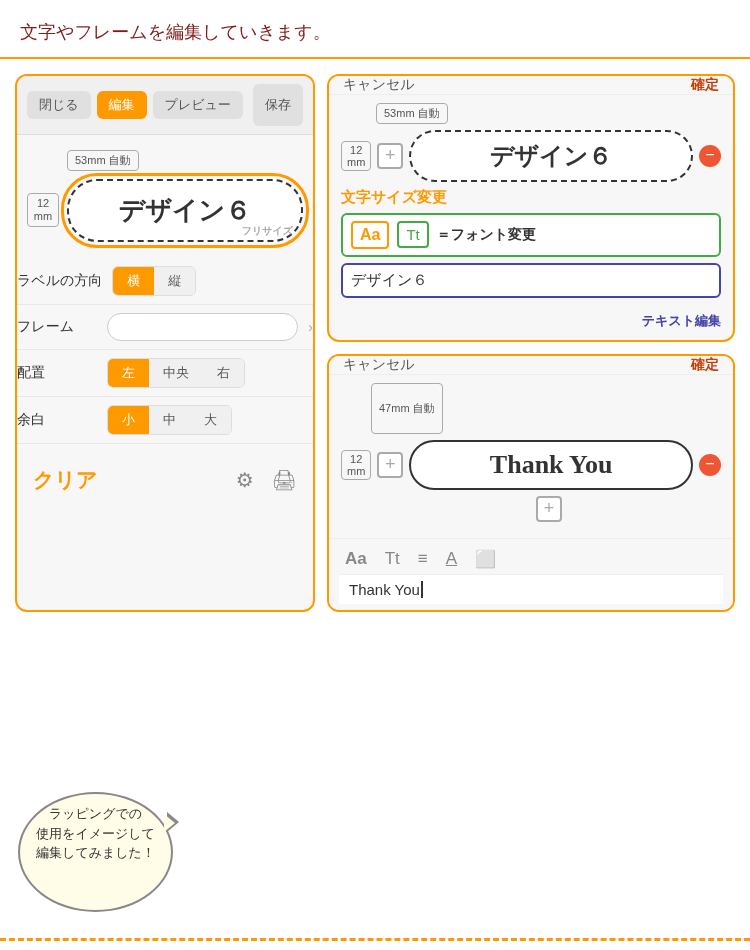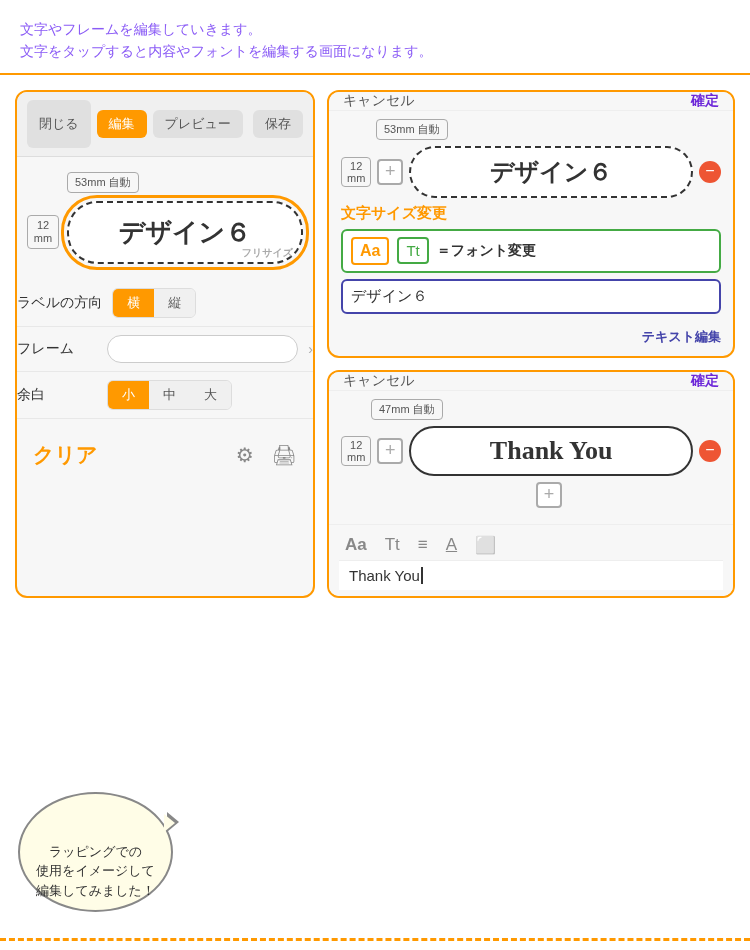--- a/index.html
+++ b/index.html
@@ -17,22 +17,22 @@
       padding: 18px 20px 10px 20px;
       border-bottom: 2px solid #f90;
     }
     .page-title {
       font-size: 20px;
       font-weight: bold;
       color: #333;
       margin-bottom: 10px;
     }
     .page-description {
-      font-size: 14px;
-      color: #8b5cf6;
+      font-size: 18px;
+      color: #7f1d1d;
       line-height: 1.6;
     }
 
     
     .main-content {
       display: flex;
       padding: 15px 15px 10px 15px;
       gap: 12px;
       position: relative;
     }
@@ -51,21 +51,21 @@
       align-items: center;
       background: #f0f0f0;
       padding: 8px 10px;
       gap: 6px;
       border-bottom: 1px solid #ddd;
     }
     .btn-close {
       background: #e0e0e0;
       border: none;
       border-radius: 6px;
-      padding: 15px 12px;
+      padding: 5px 12px;
       font-size: 13px;
       color: #555;
       cursor: pointer;
     }
     .btn-edit {
       background: #f90;
       border: none;
       border-radius: 6px;
       padding: 5px 12px;
       font-size: 13px;
@@ -78,21 +78,21 @@
       border-radius: 6px;
       padding: 5px 12px;
       font-size: 13px;
       color: #555;
       cursor: pointer;
     }
     .btn-save {
       background: #e0e0e0;
       border: none;
       border-radius: 6px;
-      padding: 5px 12px;
+      padding: 12px 12px;
       font-size: 13px;
       color: #555;
       margin-left: auto;
       cursor: pointer;
     }
 
     .label-preview-area {
       padding: 15px 10px 8px 10px;
       position: relative;
     }
@@ -240,21 +240,21 @@
     }
     .btn-cancel {
       font-size: 14px;
       color: #555;
       background: none;
       border: none;
       cursor: pointer;
     }
     .btn-confirm {
       font-size: 14px;
-      color: #6d28d9;
+      color: #c2410c;
       background: none;
       border: none;
       cursor: pointer;
       font-weight: bold;
     }
 
     .panel-content {
       padding: 8px 12px 10px 12px;
     }
 
@@ -385,21 +385,21 @@
       font-weight: bold;
       margin-bottom: 4px;
       margin-top: 2px;
     }
 
     
     .panel2-size-badge {
       display: inline-block;
       border: 1px solid #aaa;
       border-radius: 4px;
-      padding: 2px 7px;
+      padding: 17px 7px;
       font-size: 11px;
       color: #555;
       margin-bottom: 6px;
       margin-left: 30px;
     }
 
     .panel2-label-display {
       flex: 1;
       border: 2.5px solid #333;
       border-radius: 30px;
@@ -439,21 +439,21 @@
     .speech-bubble {
       position: absolute;
       bottom: 38px;
       left: 18px;
       background: #fffde7;
       border: 2px solid #888;
       border-radius: 50%;
       width: 155px;
       height: 120px;
       display: flex;
-      align-items: flex-end;
+      align-items: flex-start;
       justify-content: center;
       text-align: center;
       font-size: 13px;
       color: #333;
       line-height: 1.5;
       z-index: 10;
       padding: 10px;
     }
     .speech-bubble::after {
       content: '';
@@ -482,21 +482,20 @@
       height: 12px;
       border-top: 3px dashed #f90;
     }
   </style>
 </head>
 <body>
 
 <div class="page-header">
   <div class="page-description">
     <div>文字やフレームを編集していきます。</div>
-    <div>文字をタップすると内容やフォントを編集する画面になります。</div>
   </div>
 </div>
 
 <div class="main-content">
 
   <div class="left-panel">
     <div class="left-panel-toolbar">
       <button class="btn-close">閉じる</button>
       <button class="btn-edit">編集</button>
       <button class="btn-preview">プレビュー</button>
@@ -523,20 +522,28 @@
           <button class="btn-group-item">縦</button>
         </div>
       </div>
 
       <div class="setting-row">
         <span class="setting-label">フレーム</span>
         <div class="frame-display"></div>
         <span class="chevron">›</span>
       </div>
 
+      <div class="setting-row">
+        <span class="setting-label">配置</span>
+        <div class="btn-group">
+          <button class="btn-group-item active">左</button>
+          <button class="btn-group-item">中央</button>
+          <button class="btn-group-item">右</button>
+        </div>
+      </div>
 
       <div class="setting-row">
         <span class="setting-label">余白</span>
         <div class="btn-group">
           <button class="btn-group-item active">小</button>
           <button class="btn-group-item">中</button>
           <button class="btn-group-item">大</button>
         </div>
       </div>
     </div>

